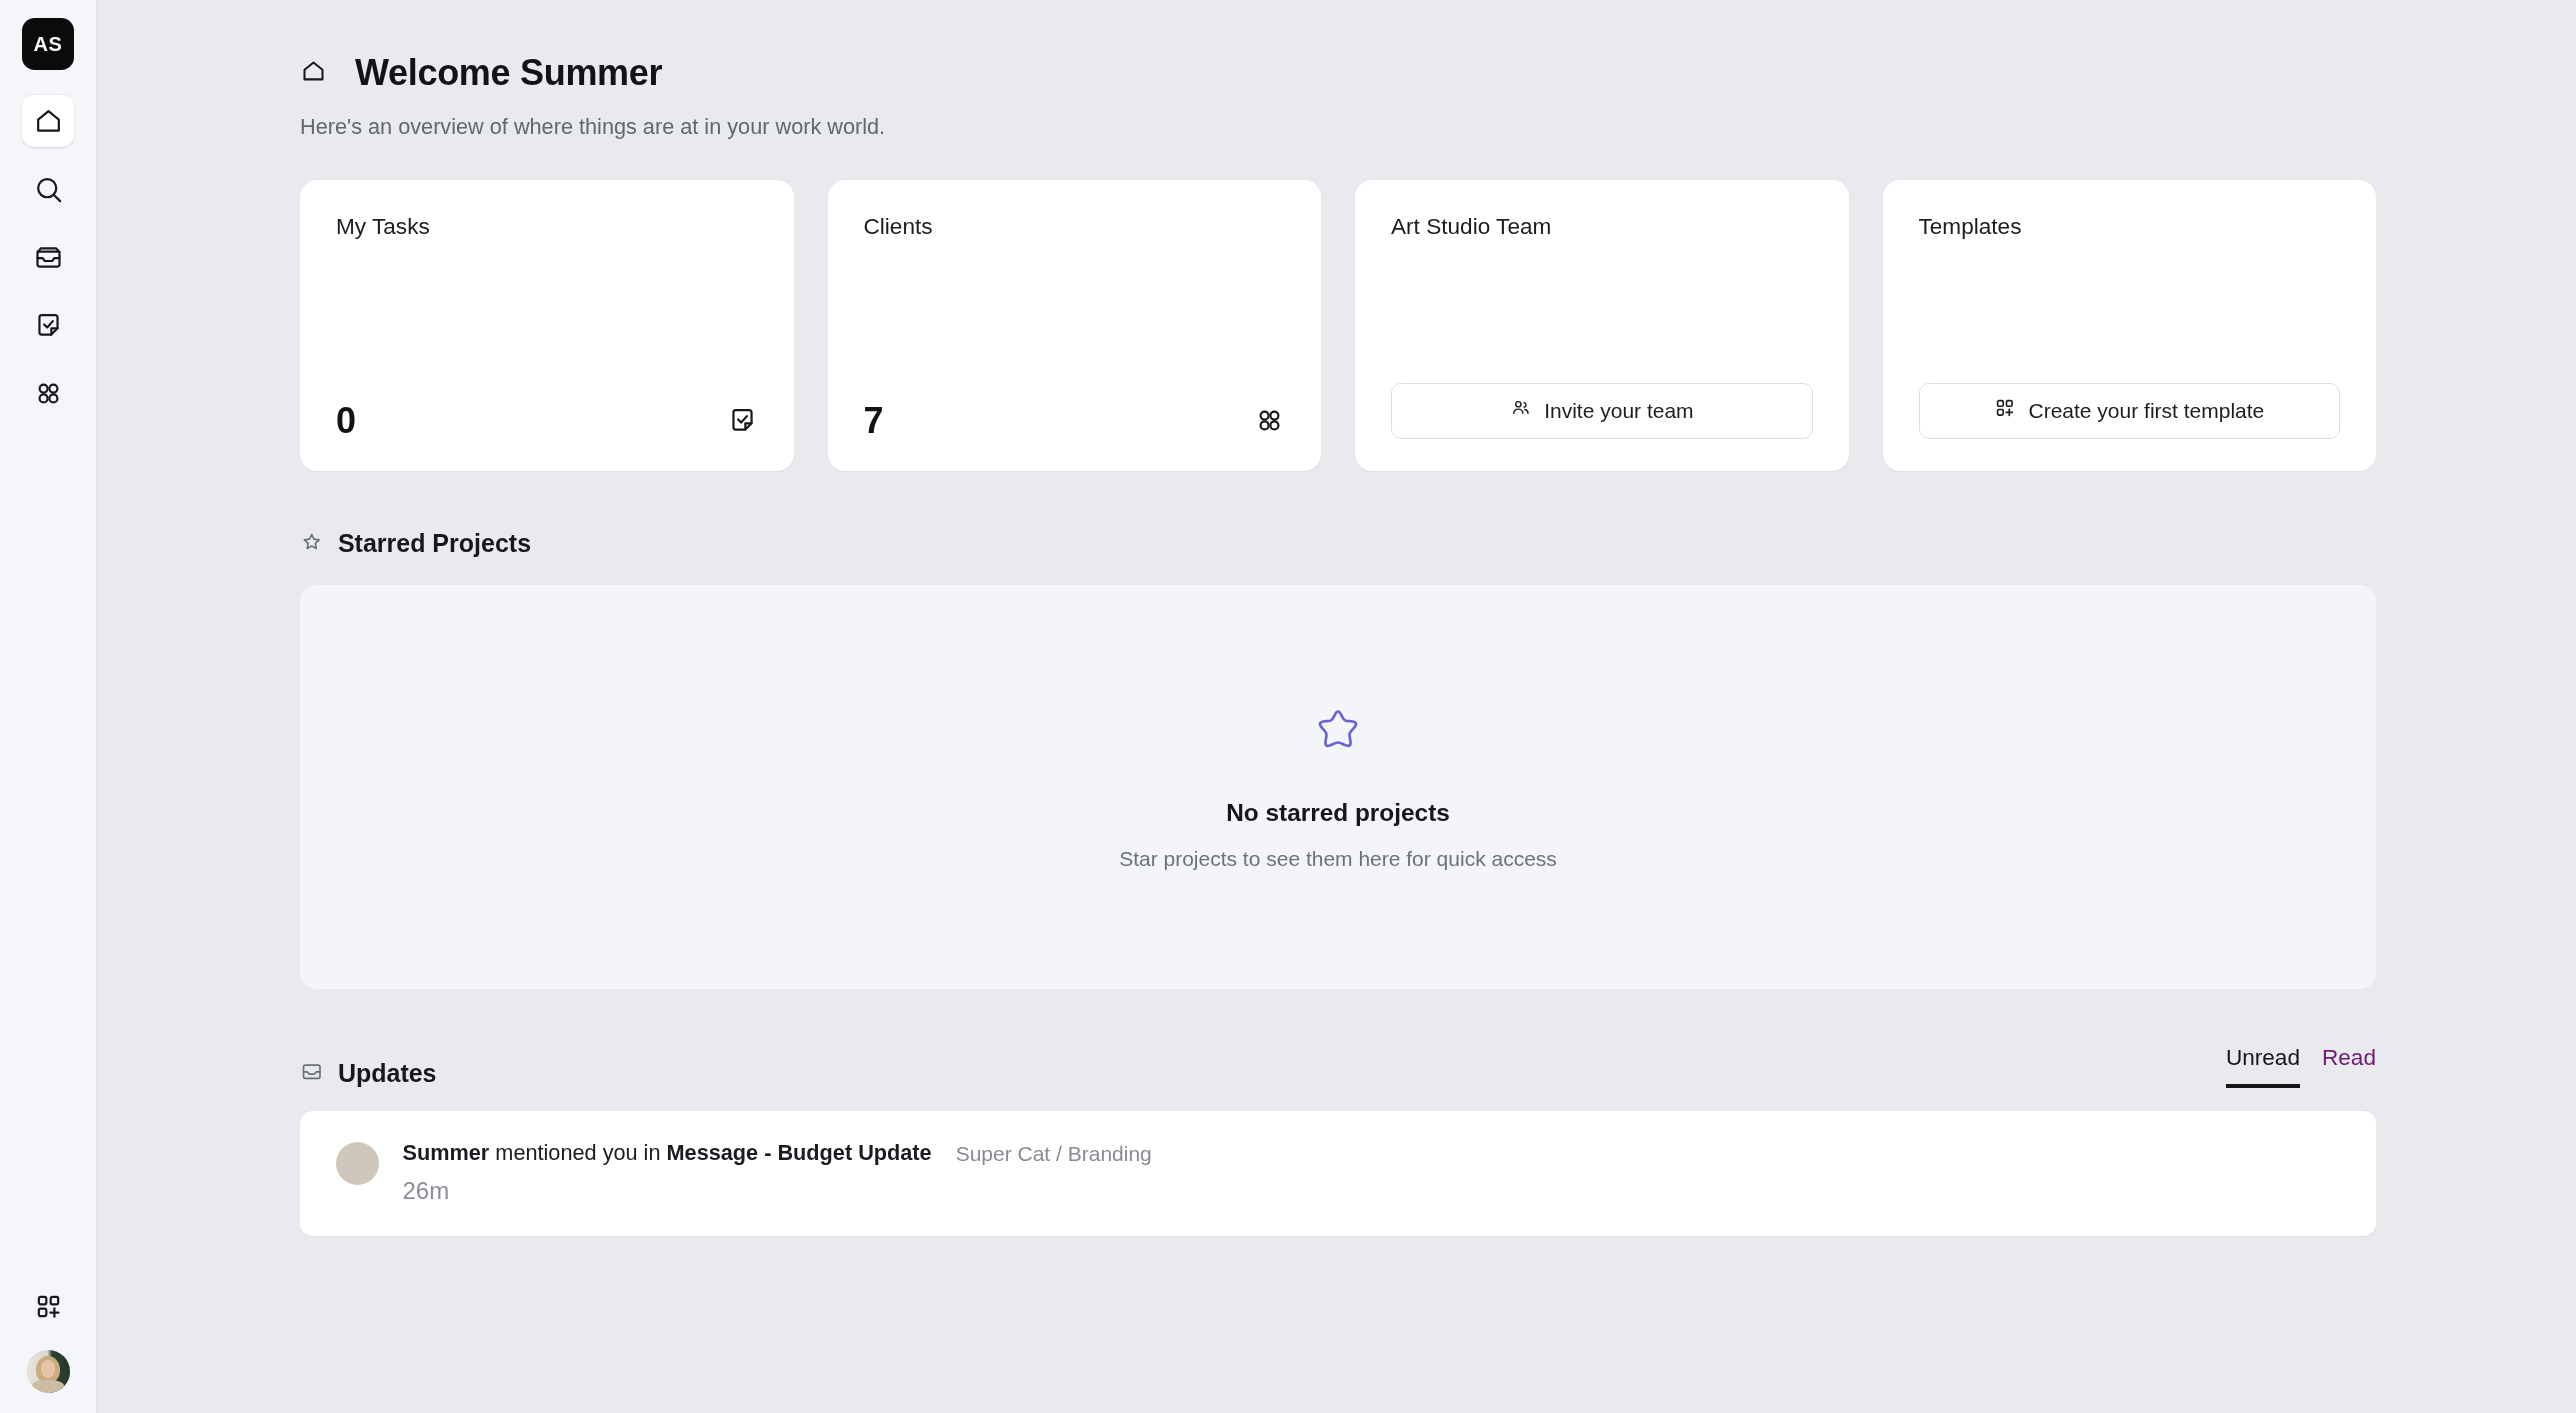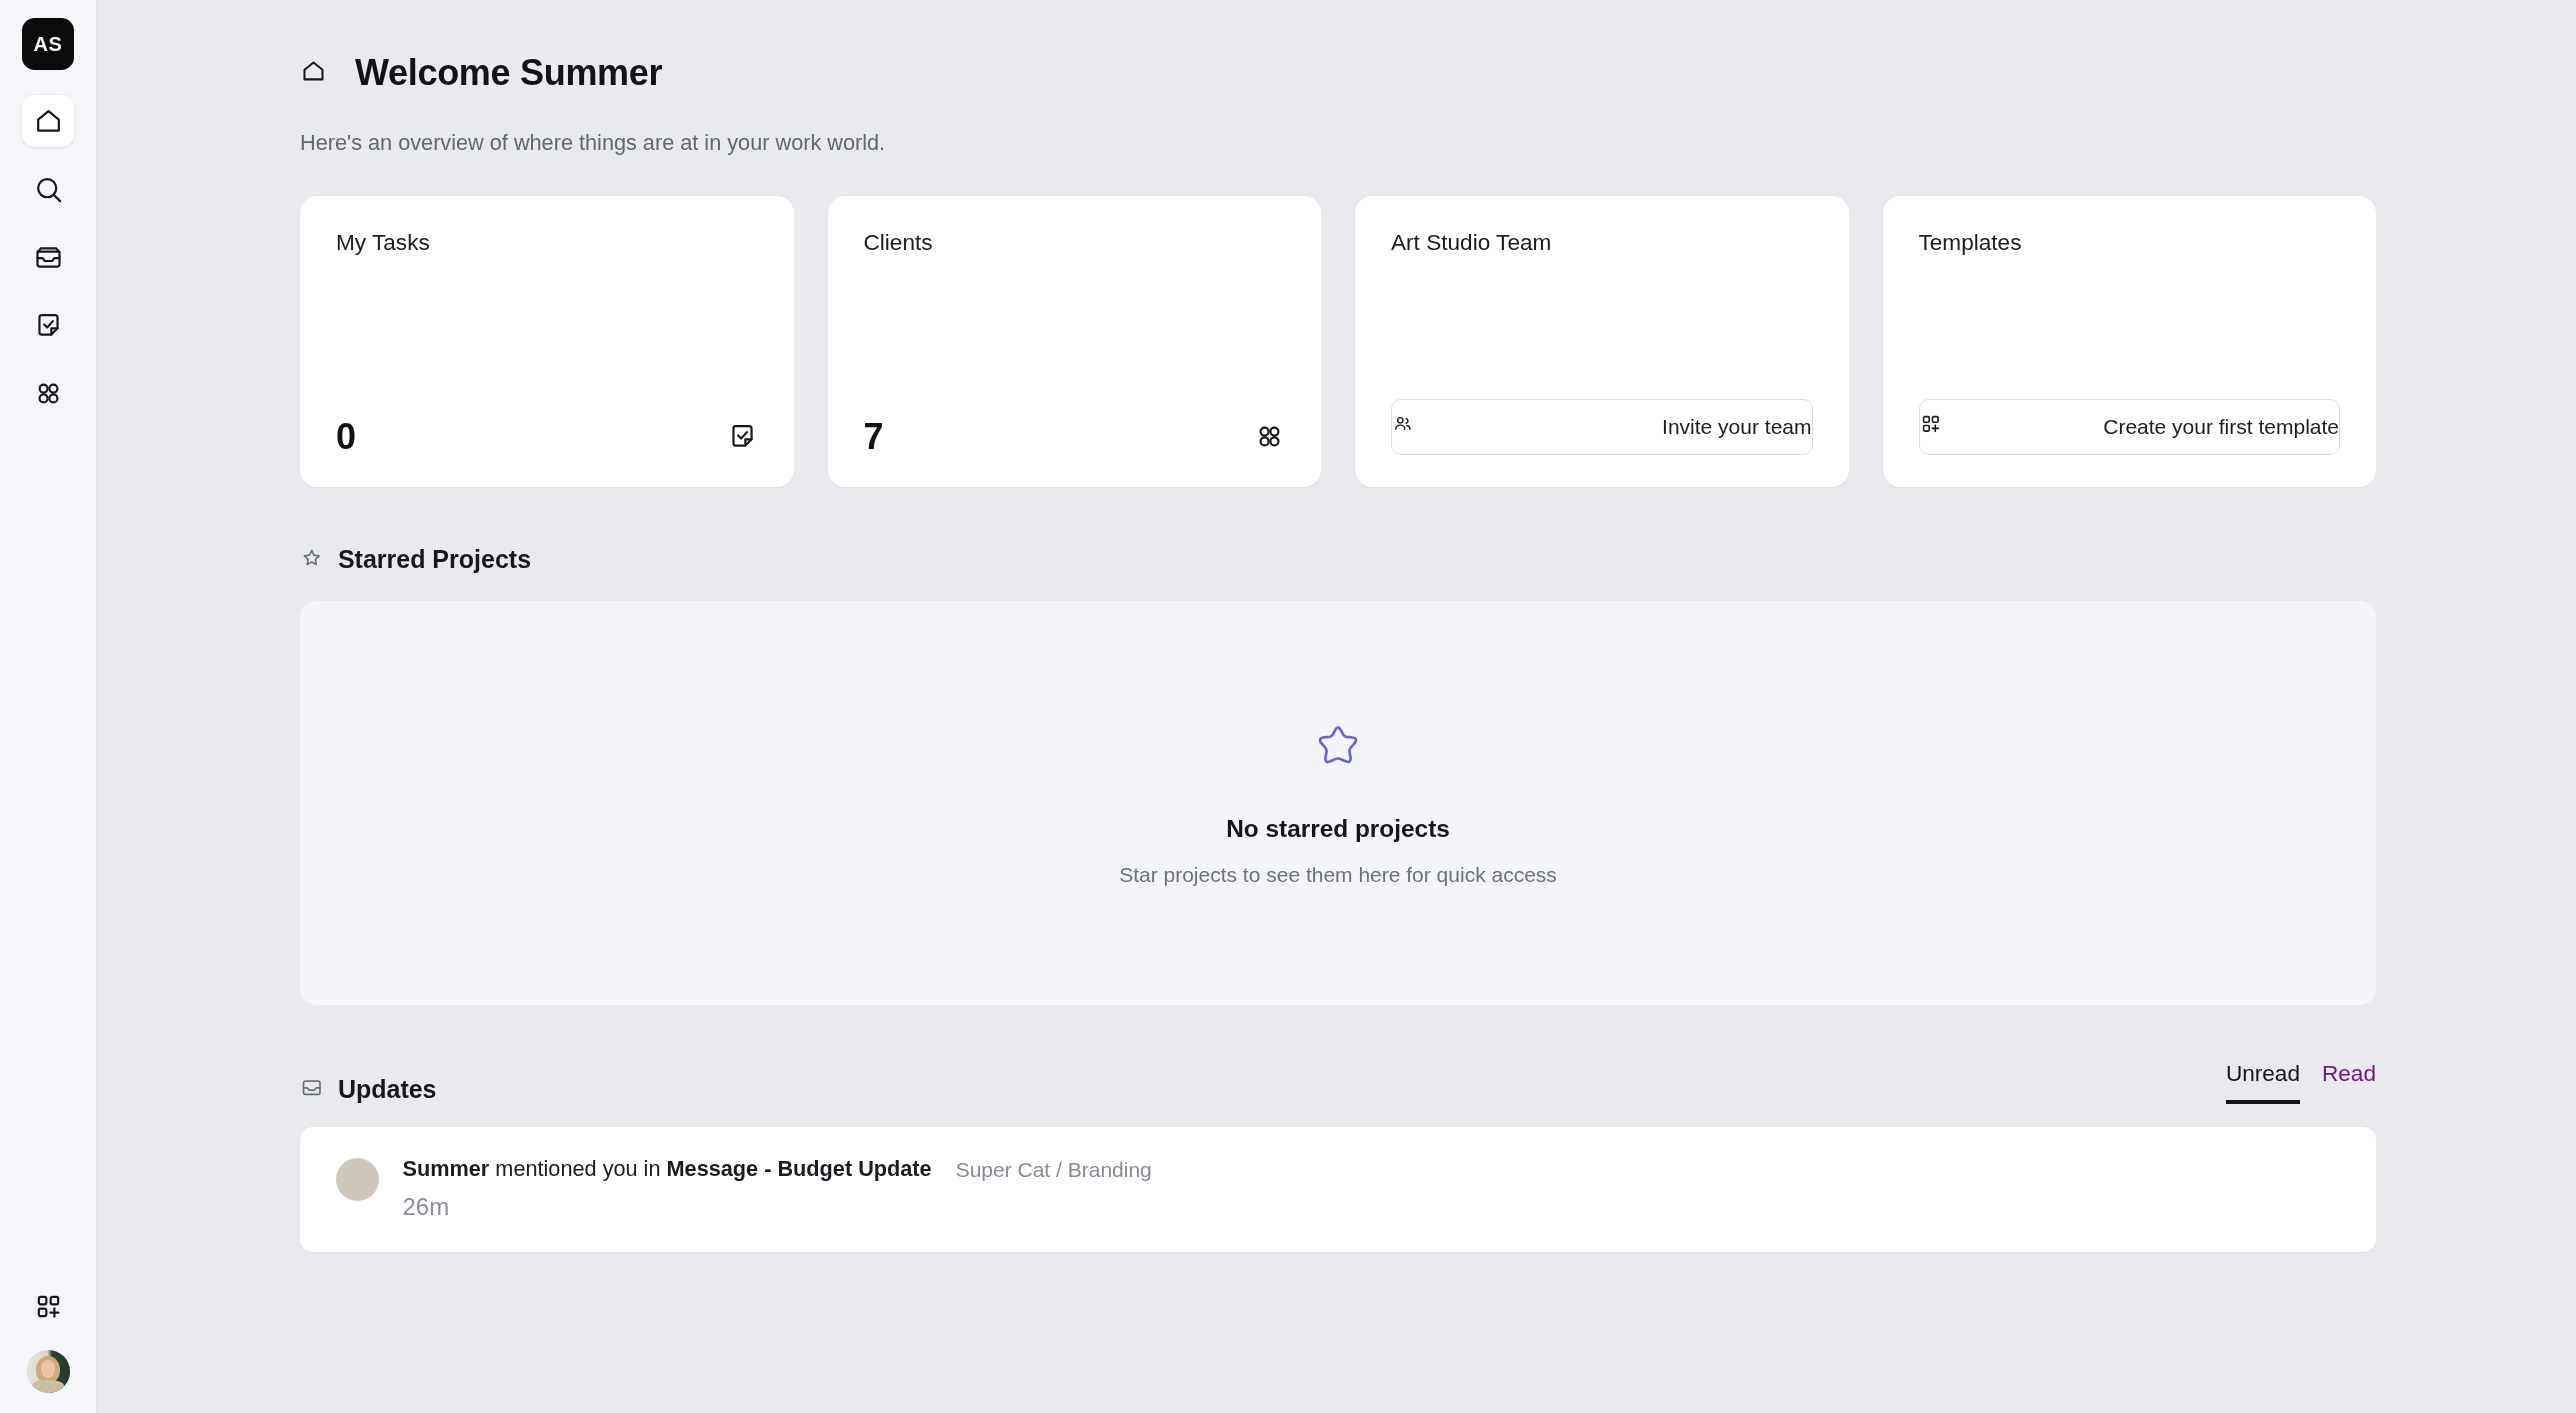--- a/index.html
+++ b/index.html
@@ -87,21 +87,21 @@
   }
 
   .page-head { display: flex; align-items: center; gap: 28px; }
   .page-title {
     font-size: 36px;
     font-weight: bold;
     color: #121316;
     letter-spacing: -0.3px;
   }
   .page-sub {
-    margin-top: 36px;
+    margin-top: 20px;
     font-size: 21.7px;
     color: #62666f;
   }
 
   
   .cards {
     margin-top: 40px;
     display: grid;
     grid-template-columns: repeat(4, 1fr);
     gap: 34px;
@@ -129,21 +129,21 @@
     color: #121316;
     line-height: 1;
   }
   .card-icon { color: #16181c; }
   .ghost-btn {
     width: 100%;
     height: 56px;
     border: 0.9px solid #dcdde2;
     border-radius: 10px;
     background: #ffffff;
-    display: flex; align-items: center; justify-content: space-between;
+    display: flex; align-items: center; justify-content: center;
     gap: 12.6px;
     font-size: 21px;
     color: #1b1d22;
     font-family: "Liberation Sans", sans-serif;
     cursor: pointer;
   }
 
   
   .section-head {
     display: flex; align-items: center; gap: 14.4px;

